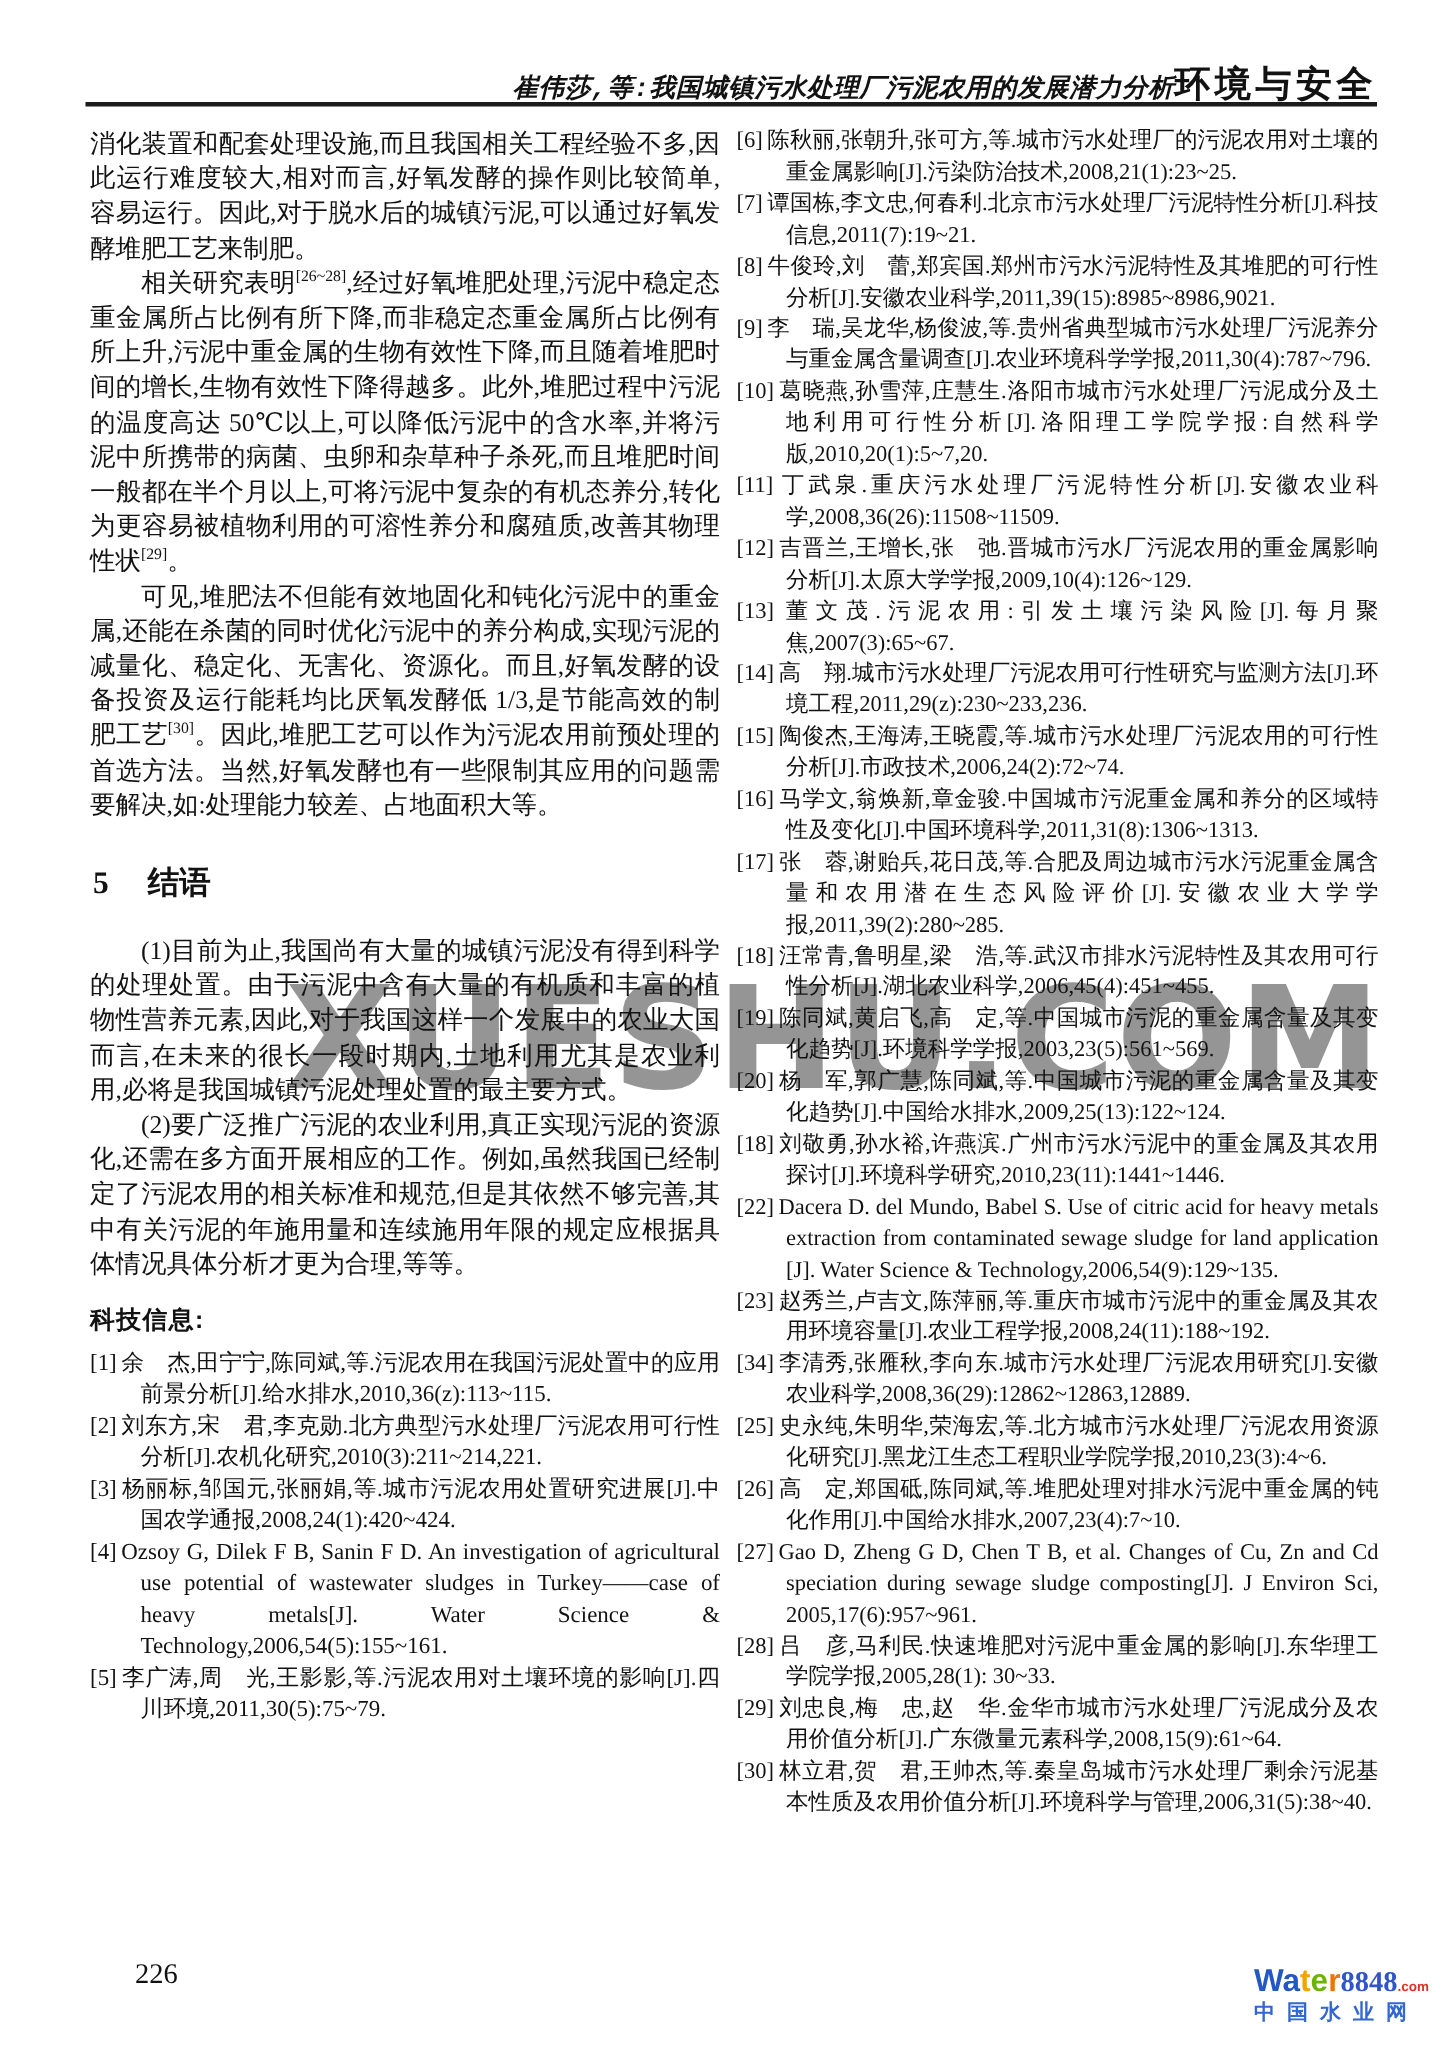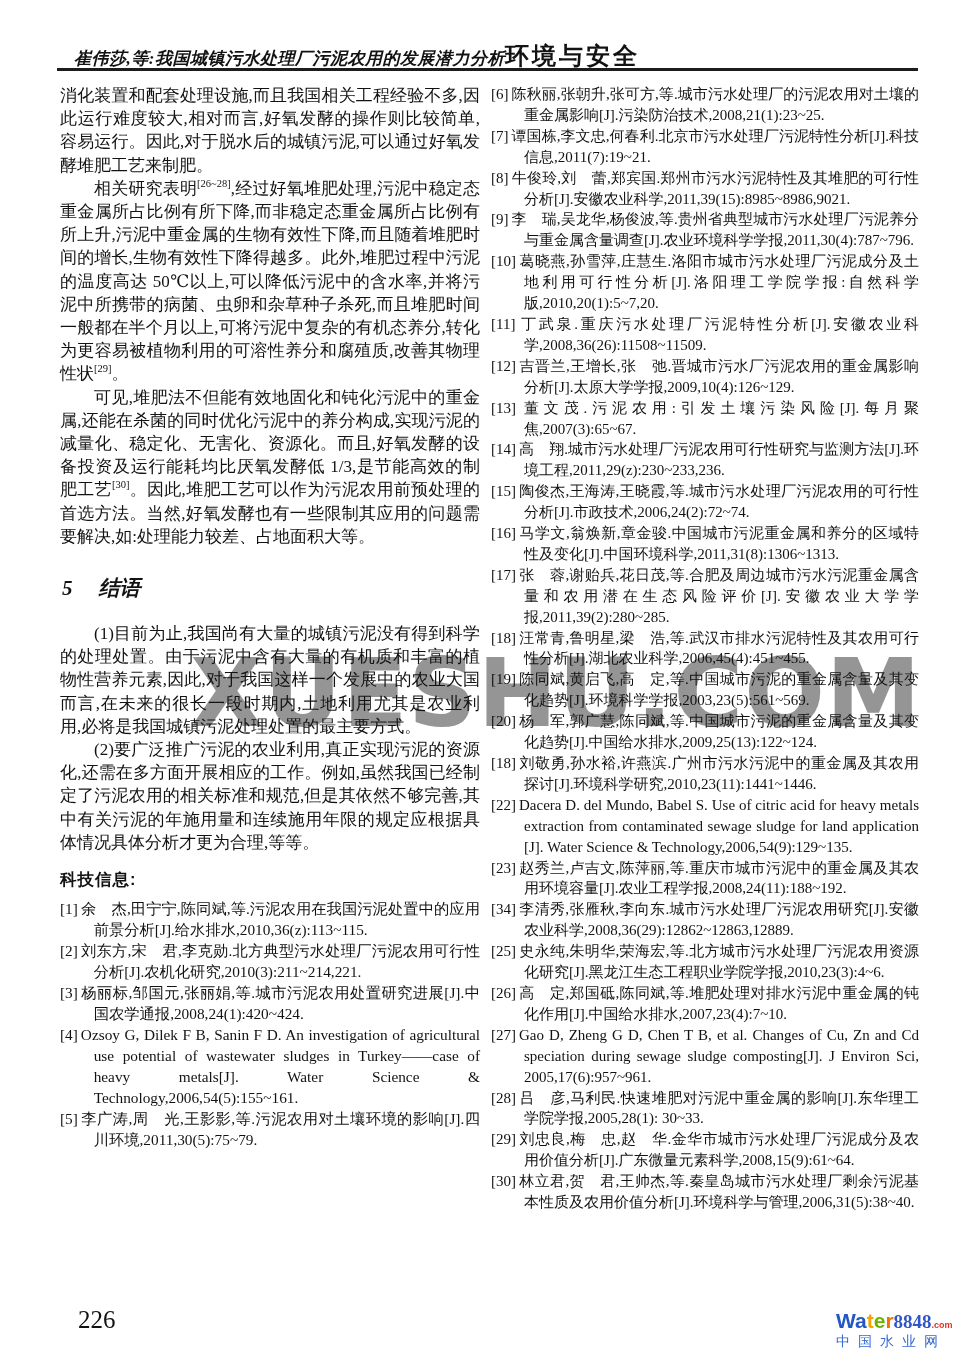--- a/index.html
+++ b/index.html
@@ -1,59 +1,59 @@
 <!DOCTYPE html>
 <html><head>
 <meta charset="utf-8">
 <style>
   html,body { margin:0; padding:0; }
   #page {
     width:970px; height:1363px; position:relative; overflow:hidden;
     background:#ffffff; color:#121212;
     font-family:"Liberation Serif","DejaVu Serif",serif;
   }
-  .header { position:absolute; left:74px; right:52px; top:40px;
-    display:flex; justify-content:flex-start; align-items:baseline; z-index:2; }
+  .header { position:absolute; left:59px; right:52px; top:40px;
+    display:flex; justify-content:flex-end; align-items:baseline; z-index:2;font-family:Liberation Mono, monospace; }
   .header-left { font-style:italic; font-weight:bold; font-size:17px; letter-spacing:0.5px; }
   .header-right { font-weight:bold; font-size:24px; letter-spacing:3px; }
   .header-rule { position:absolute; left:57px; right:52px; top:68px; height:3px; background:#1c1c1c; z-index:2; }
 
   .watermark { position:absolute; left:190px; top:638px; z-index:0;
     font-family:"DejaVu Sans","Liberation Sans",sans-serif;
     font-size:95px; font-weight:bold; color:#404040; opacity:0.55;
     letter-spacing:1px; white-space:nowrap; user-select:none; }
 
   .col { position:absolute; top:84px; z-index:1; }
   #left-col  { left:60px;  width:420px; }
   #right-col { left:491px; width:428px; }
 
   .para { margin:0; font-size:17px; line-height:23.2px; text-align:justify; }
   .para.indented { text-indent:2em; }
   sup { font-size:10.5px; line-height:0; }
 
-  .section-heading { margin:26px 0 20px 2px; font-size:21px; font-weight:bold;font-style:italic; }
+  .section-heading { margin:26px 0 20px 2px; font-size:21px; font-weight:bold; }
   .section-heading .sec-num { margin-right:26px; }
 
   .refs-heading { margin:15px 0 7px 0; font-size:16.5px; font-weight:bold;
     font-family:"Liberation Sans","DejaVu Sans",sans-serif; letter-spacing:1px; }
 
   .ref { font-size:15.3px; line-height:21px; text-align:justify;
     padding-left:2.2em; text-indent:-2.2em; margin:0; }
   #right-col .ref { font-size:15px; line-height:20.9px; }
   .ref-label { margin-right:3px; }
 
-  .page-number { position:absolute; left:78px; top:1306px; font-size:25px; z-index:1; }
+  .page-number { position:absolute; left:90px; top:1306px; font-size:19px; z-index:1; }
 
   .logo { position:absolute; left:836px; top:1310px; z-index:1; line-height:1;
     font-family:"Liberation Sans","DejaVu Sans",sans-serif; white-space:nowrap; }
   .logo-row1 { font-weight:bold; font-size:21px; }
   .logo-row1 .seg { display:inline-block; }
   .seg-serif { font-family:"Liberation Serif","DejaVu Serif",serif; font-size:19px; }
   .seg-small { font-size:9px; font-weight:bold; vertical-align:baseline; }
-  .logo-row2 { margin-top:3px; font-size:14px; font-weight:normal; letter-spacing:8px; }
+  .logo-row2 { margin-top:3px; font-size:14px; font-weight:bold; letter-spacing:8px; }
 </style>
 </head>
 <body>
 
 <div id="page">
 
   <div class="header">
     <span class="header-left">崔伟莎,等:我国城镇污水处理厂污泥农用的发展潜力分析</span>
     <span class="header-right">环境与安全</span>
   </div>

